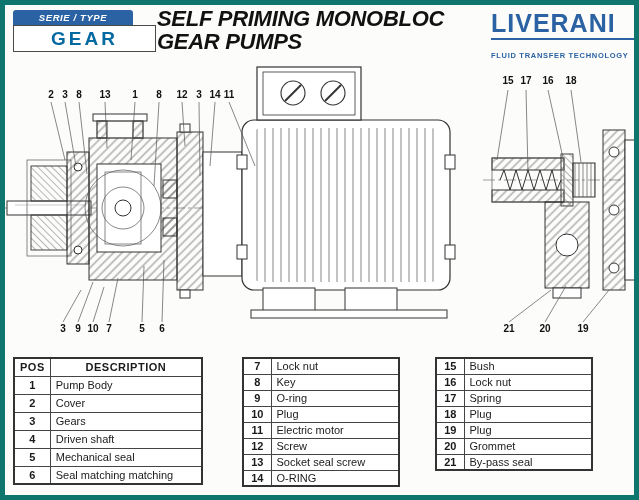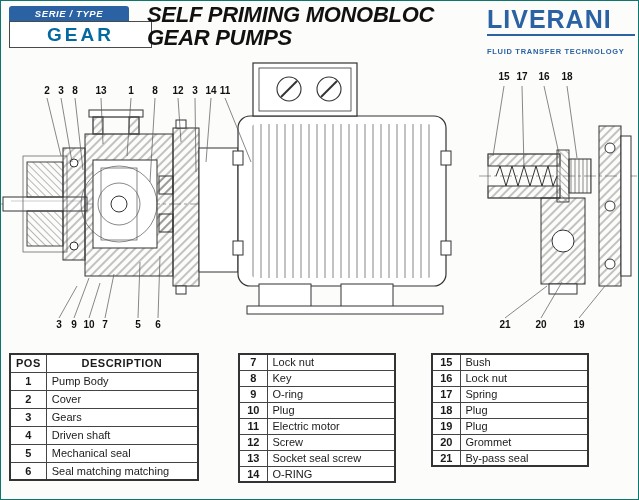--- a/index.html
+++ b/index.html
@@ -1,28 +1,28 @@
 <!DOCTYPE html>
 <html><head>
 <meta charset="utf-8">
 <style>
   * { margin:0; padding:0; box-sizing:border-box; }
   body { background:#e9e9e6; font-family:"Liberation Sans","DejaVu Sans",sans-serif; }
   .page { position:relative; width:639px; height:500px; background:#fcfcfa;
-          border:1px solid #0f766e; color:#1a1a1a; overflow:hidden;padding-left:28px; }
+          border:5px solid #0f766e; color:#1a1a1a; overflow:hidden;padding-left:28px; }
 
   .serie-bar { position:absolute; left:8px; top:5px; width:120px; height:15px;
                background:#2b62a3; color:#fff; font-size:9.5px; font-weight:bold;
                font-style:italic; display:flex; align-items:center; justify-content:center;
                letter-spacing:.6px; border-radius:3px 3px 0 0; }
   .gear-box { position:absolute; left:8px; top:20px; width:143px; height:27px;
               background:#fff; border:1px solid #4a4a4a; display:flex; align-items:center;
               justify-content:center; font-size:19px; font-weight:bold; letter-spacing:3px;
               color:#0369a1; }
-  .title { position:absolute; left:146px; top:2px; font-size:22px; line-height:23px;
+  .title { position:absolute; left:152px; top:2px; font-size:22px; line-height:23px;
            font-weight:bold; font-style:italic; color:#111; letter-spacing:-.3px; }
   .logo { position:absolute; left:486px; top:5px; width:148px; text-align:left; }
   .logo-text { font-size:25px; font-weight:bold; color:#2b62a3; letter-spacing:1px;
                line-height:27px; border-bottom:2px solid #2b62a3; padding-bottom:1px; }
   .logo-tagline { margin-top:11px; font-size:7.5px; font-weight:bold; color:#2b62a3;
                   letter-spacing:.7px; }
 
   .drawing { position:absolute; left:0; top:55px; }
   .hatched { fill:url(#hatch); stroke:#333; stroke-width:1; }
   .hatched2 { fill:url(#hatch2); stroke:#333; stroke-width:.9; }

